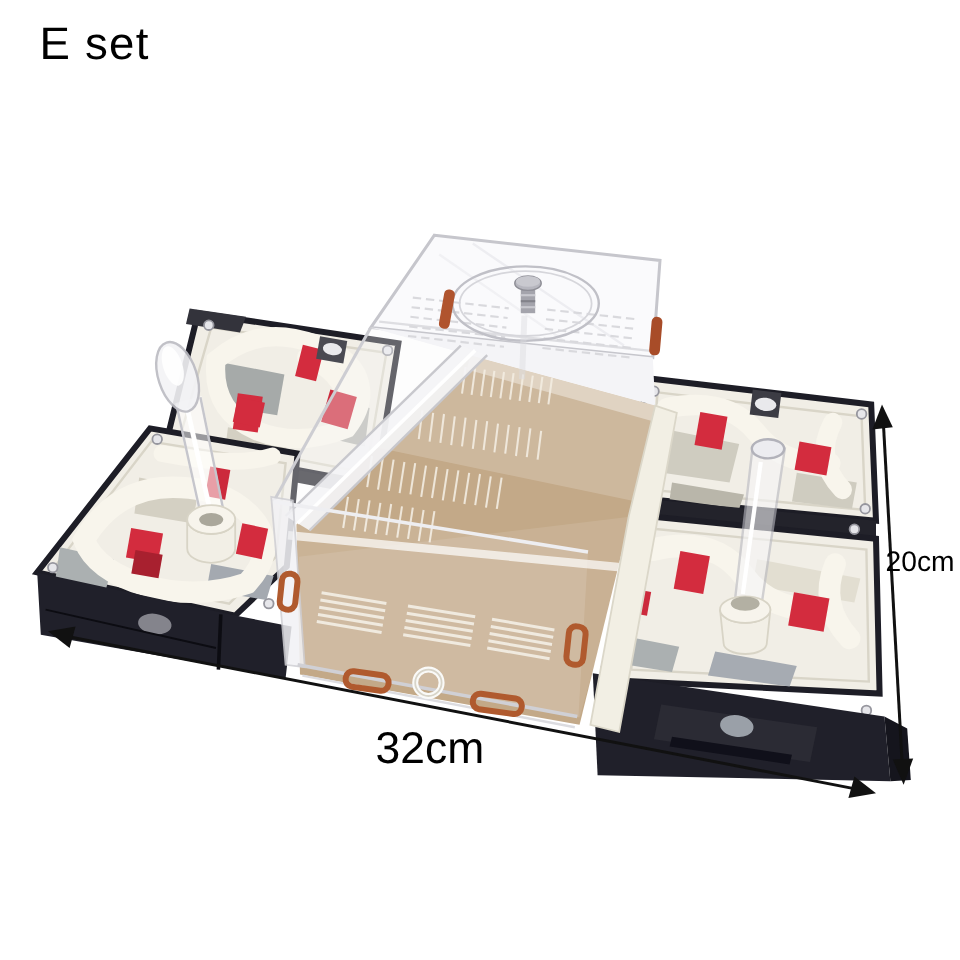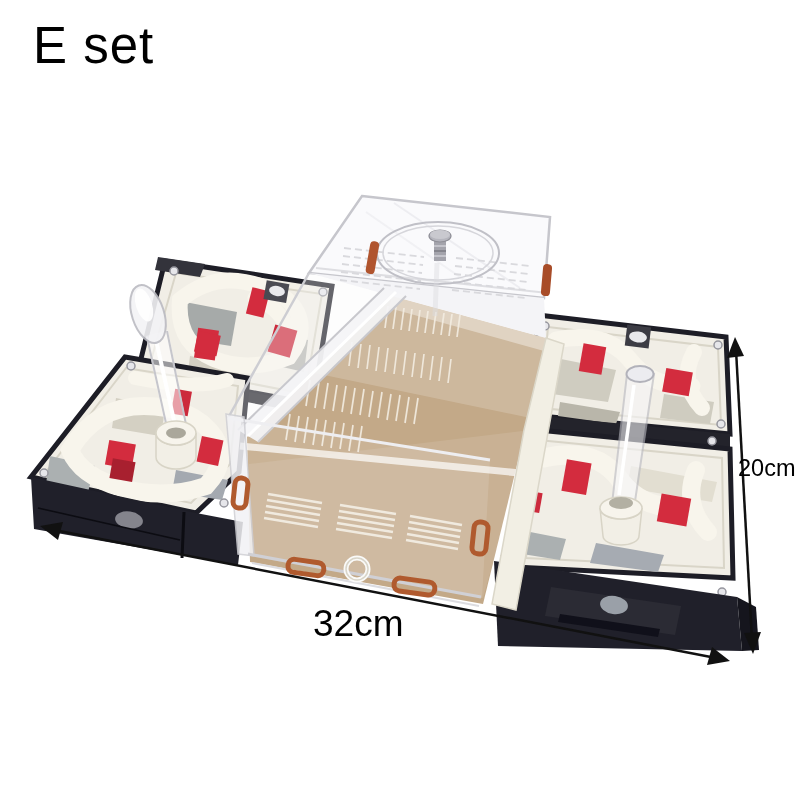--- a/index.html
+++ b/index.html
@@ -1,17 +1,17 @@
 <!DOCTYPE html>
 <html><head>
 <meta charset="utf-8">
 <style>
   html,body{margin:0;padding:0;background:#ffffff;}
   .wrap{width:800px;height:800px;position:relative;background:#fff;overflow:hidden;}
-  .eset{position:absolute;left:33px;top:16px;font-family:"Liberation Sans",sans-serif;font-size:51px;color:#000;letter-spacing:1px;}
+  .eset{position:absolute;left:33px;top:16px;font-family:"Liberation Sans",sans-serif;font-size:38px;color:#000;letter-spacing:1px;}
 </style>
 </head>
 <body>
 <div class="wrap">
 
 <div class="eset">E set</div>
 
 <svg width="800" height="800" viewBox="0 0 800 800" style="position:absolute;left:0;top:0;" xmlns="http://www.w3.org/2000/svg">
 
   <g>

